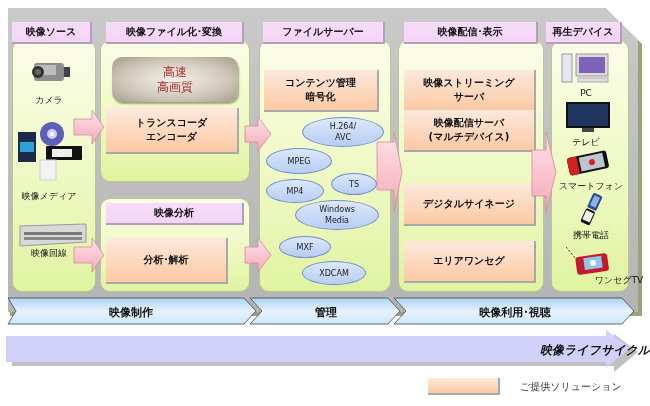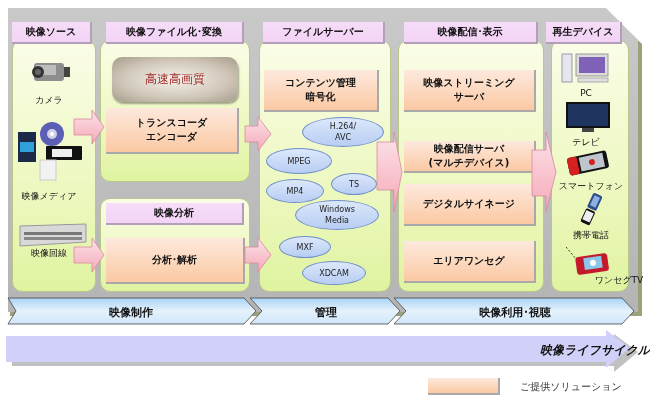--- a/index.html
+++ b/index.html
@@ -11,21 +11,21 @@
          background: linear-gradient(180deg, #fbfde8 0%, #eaf7b8 70%, #dff3a0 100%); }
   .hdr { position: absolute; height: 22px; display: flex; align-items: center; justify-content: center;
          font-size: 10px; font-weight: bold; background: linear-gradient(180deg, #f6ddf8 0%, #f3d3f6 100%);
          border-right: 2px solid #b3a0b8; border-bottom: 2px solid #b3a0b8; }
   .sol { position: absolute; display: flex; flex-direction: column; align-items: center; justify-content: center;
          text-align: center; font-size: 10px; font-weight: bold; line-height: 14px;
          background: linear-gradient(180deg, #fde9dd 0%, #fbc9a3 100%);
          border-right: 2px solid #a9a9a9; border-bottom: 2px solid #a9a9a9; }
   .hq { position: absolute; left: 112px; top: 57px; width: 126px; height: 45px; border-radius: 10px;
         background: radial-gradient(ellipse at center, #f4f1ea 0%, #cfc6b8 60%, #a59a8a 100%);
-        display: flex; flex-direction: row; align-items: center; justify-content: center;
+        display: flex; flex-direction: column; align-items: center; justify-content: center;
         color: #a42a2a; font-size: 12px; line-height: 15px; box-shadow: 1px 2px 2px rgba(0,0,0,.35); }
   .oval { position: absolute; border-radius: 50%; border: 1px solid #6f8fc8;
           background: linear-gradient(180deg, #dce8fb 0%, #b7cdf3 100%);
           display: flex; flex-direction: column; align-items: center; justify-content: center;
           font-size: 8px; line-height: 11px; color: #222; text-align: center; }
   .dev { position: absolute; font-size: 9px; text-align: center; color: #111; }
   .icon { position: absolute; }
   .phase-label { position: absolute; top: 302px; height: 20px; font-size: 11px; font-weight: bold;
                  display: flex; align-items: center; justify-content: center; }
   .life-label { position: absolute; left: 0; width: 650px; top: 342px; text-align: right; font-size: 12px; font-weight: bold; font-style: italic; }
@@ -93,21 +93,21 @@
 <div class="dev" style="left:14px;top:247px;width:70px;">映像回線</div>
 
 <div class="hq">
   <span>高速</span>
   <span>高画質</span>
 </div>
 <div class="sol" style="left:106px;top:108px;width:133px;height:46px;">
   <span>トランスコーダ</span>
   <span>エンコーダ</span>
 </div>
-<div class="sol" style="left:106px;top:238px;width:139px;height:46px;">
+<div class="sol" style="left:106px;top:238px;width:122px;height:46px;">
   <span>分析･解析</span>
 </div>
 
 <div class="sol" style="left:264px;top:70px;width:115px;height:42px;">
   <span>コンテンツ管理</span>
   <span>暗号化</span>
 </div>
 <div class="oval" style="left:302px;top:117px;width:82px;height:30px;">
   <span>H.264/</span>
   <span>AVC</span>
@@ -129,21 +129,21 @@
   <span>MXF</span>
 </div>
 <div class="oval" style="left:302px;top:261px;width:64px;height:24px;">
   <span>XDCAM</span>
 </div>
 
 <div class="sol" style="left:404px;top:70px;width:132px;height:42px;">
   <span>映像ストリーミング</span>
   <span>サーバ</span>
 </div>
-<div class="sol" style="left:404px;top:141px;width:132px;height:32px;">
+<div class="sol" style="left:404px;top:110px;width:132px;height:42px;">
   <span>映像配信サーバ</span>
   <span>(マルチデバイス)</span>
 </div>
 <div class="sol" style="left:404px;top:184px;width:132px;height:42px;">
   <span>デジタルサイネージ</span>
 </div>
 <div class="sol" style="left:404px;top:241px;width:132px;height:42px;">
   <span>エリアワンセグ</span>
 </div>
 

